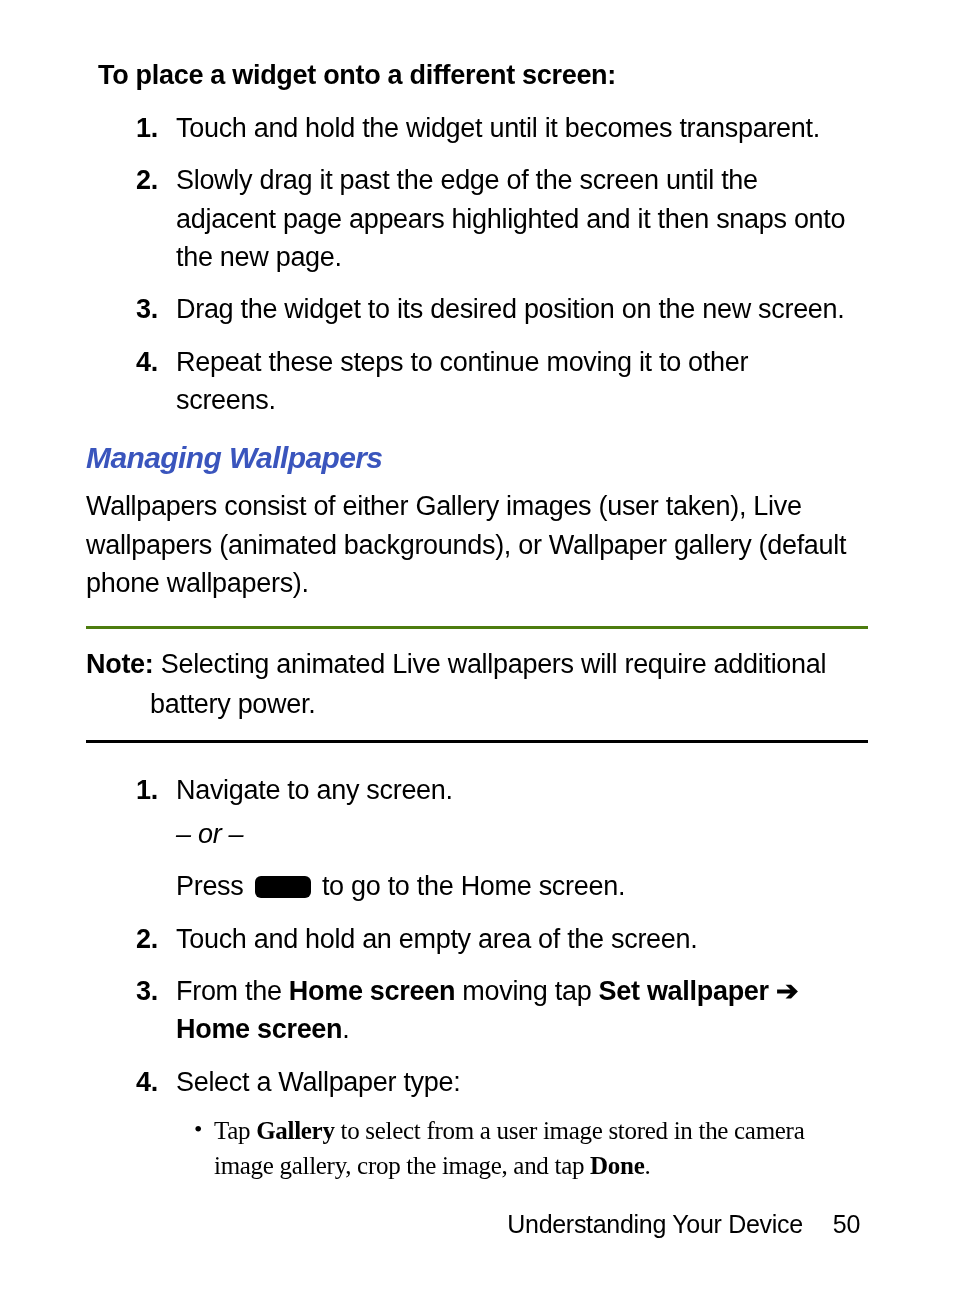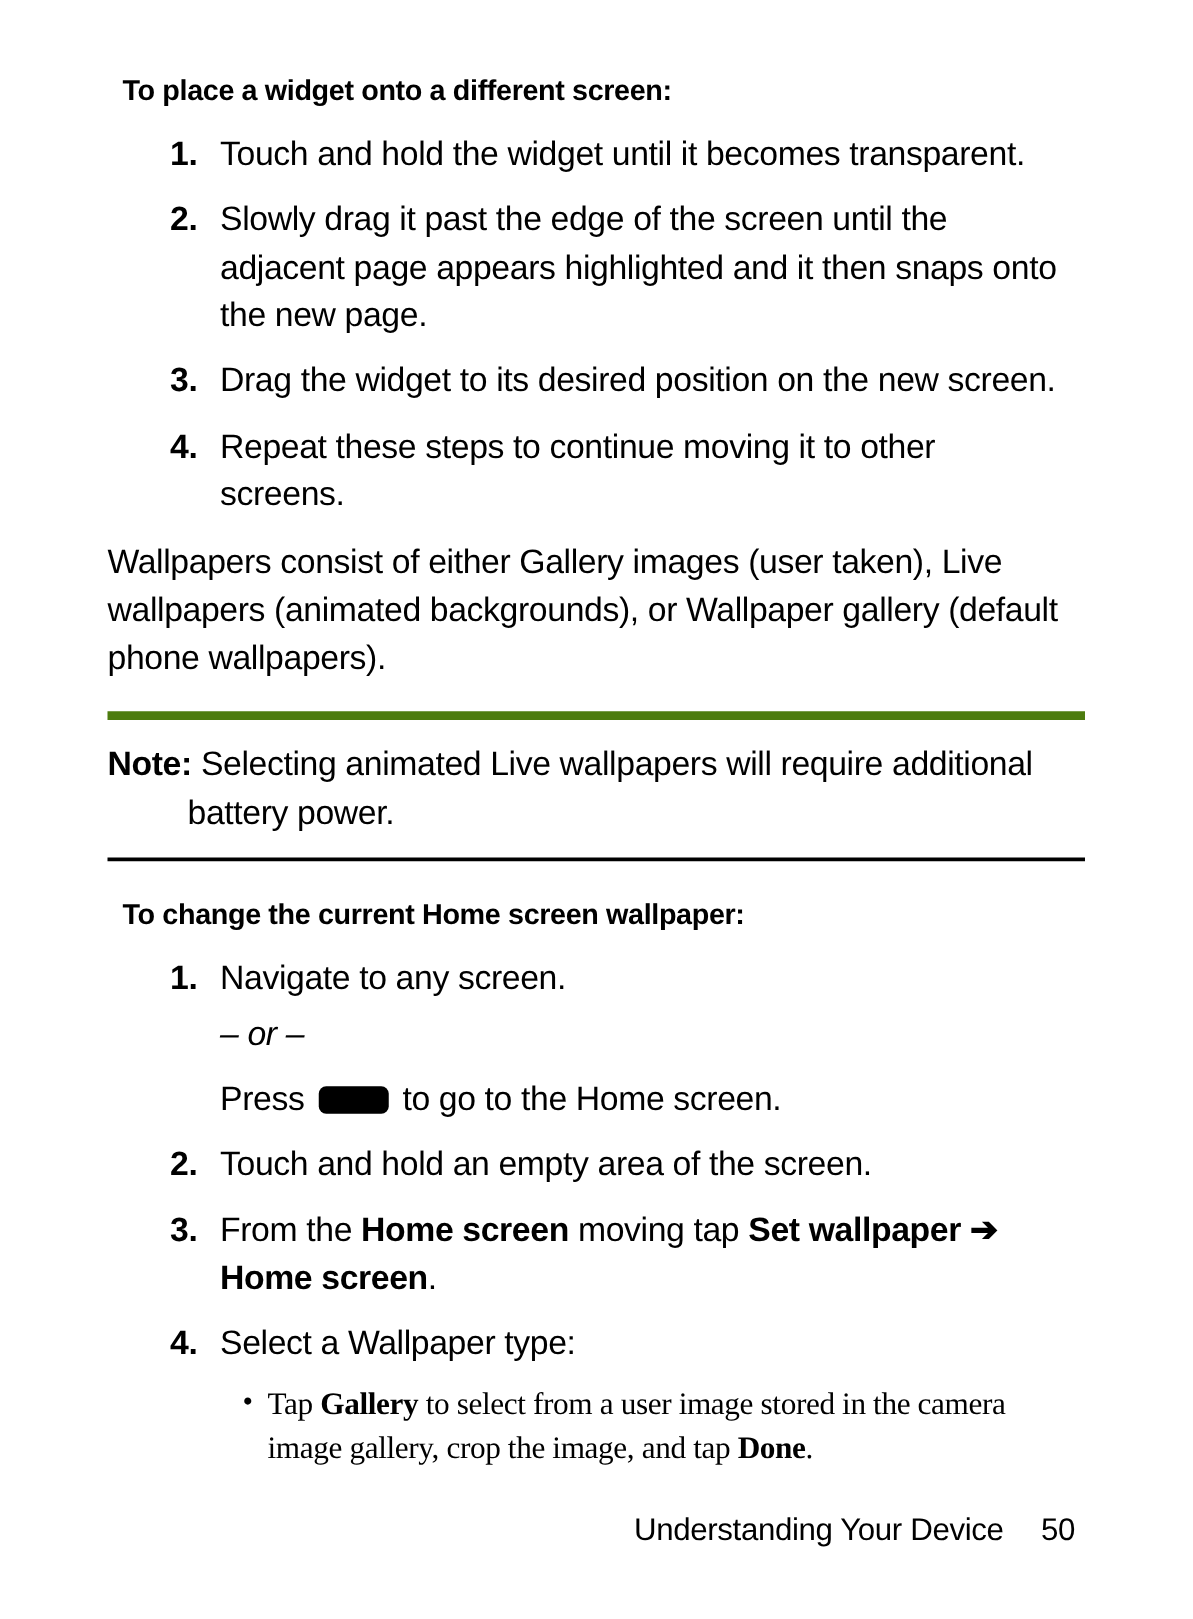--- a/index.html
+++ b/index.html
@@ -14,21 +14,21 @@
   .page {
     width: 954px;
     height: 1295px;
     box-sizing: border-box;
     padding: 58px 86px 40px 86px;
     position: relative;
     letter-spacing: -0.3px;
   }
   .proc-head {
     font-weight: 700;
-    font-size: 23px;
+    font-size: 27px;
     line-height: 1.3;
     margin: 0 0 12px 12px;
     font-stretch: condensed;
   }
   ol.steps {
     list-style: none;
     counter-reset: step;
     margin: 16px;
     padding: 0 0 0 74px;
   }
@@ -55,21 +55,21 @@
     margin: 22px 0 12px 0;
     letter-spacing: -0.6px;
     font-stretch: condensed;
   }
   .body-para {
     font-size: 27px;
     line-height: 1.42;
     margin: 0 0 24px 0;
   }
   .note-box {
-    border-top: 7px solid #4d7c0f;
+    border-top: 3px solid #4d7c0f;
     border-bottom: 3px solid #000;
     padding: 16px 0;
     margin: 24px 0 28px 0;
   }
   .note-box .note-line {
     font-size: 27px;
     line-height: 1.45;
     padding-left: 64px;
     text-indent: -64px;
   }
@@ -132,30 +132,30 @@
 <div class="page">
 
   <div class="proc-head">To place a widget onto a different screen:</div>
   <ol class="steps">
     <li>Touch and hold the widget until it becomes transparent.</li>
     <li>Slowly drag it past the edge of the screen until the adjacent page appears highlighted and it then snaps onto the new page.</li>
     <li>Drag the widget to its desired position on the new screen.</li>
     <li>Repeat these steps to continue moving it to other screens.</li>
   </ol>
 
+  <div class="section-head">Managing Wallpapers</div>
 
   <div class="body-para">Wallpapers consist of either Gallery images (user taken), Live wallpapers (animated backgrounds), or Wallpaper gallery (default phone wallpapers).</div>
 
   <div class="note-box">
     <div class="note-line">
       <span class="note-label">Note:</span><span> </span><span>Selecting animated Live wallpapers will require additional battery power.</span>
     </div>
   </div>
 
-  <div class="proc-head">To change the current Home screen wallpaper:</div>
   <ol class="steps">
 
     <li>
       <div>Navigate to any screen.</div>
       <div class="or-line">– or –</div>
       <div class="press-line">
         <span>Press </span><span class="home-key"></span><span> to go to the Home screen.</span>
       </div>
     </li>
 

